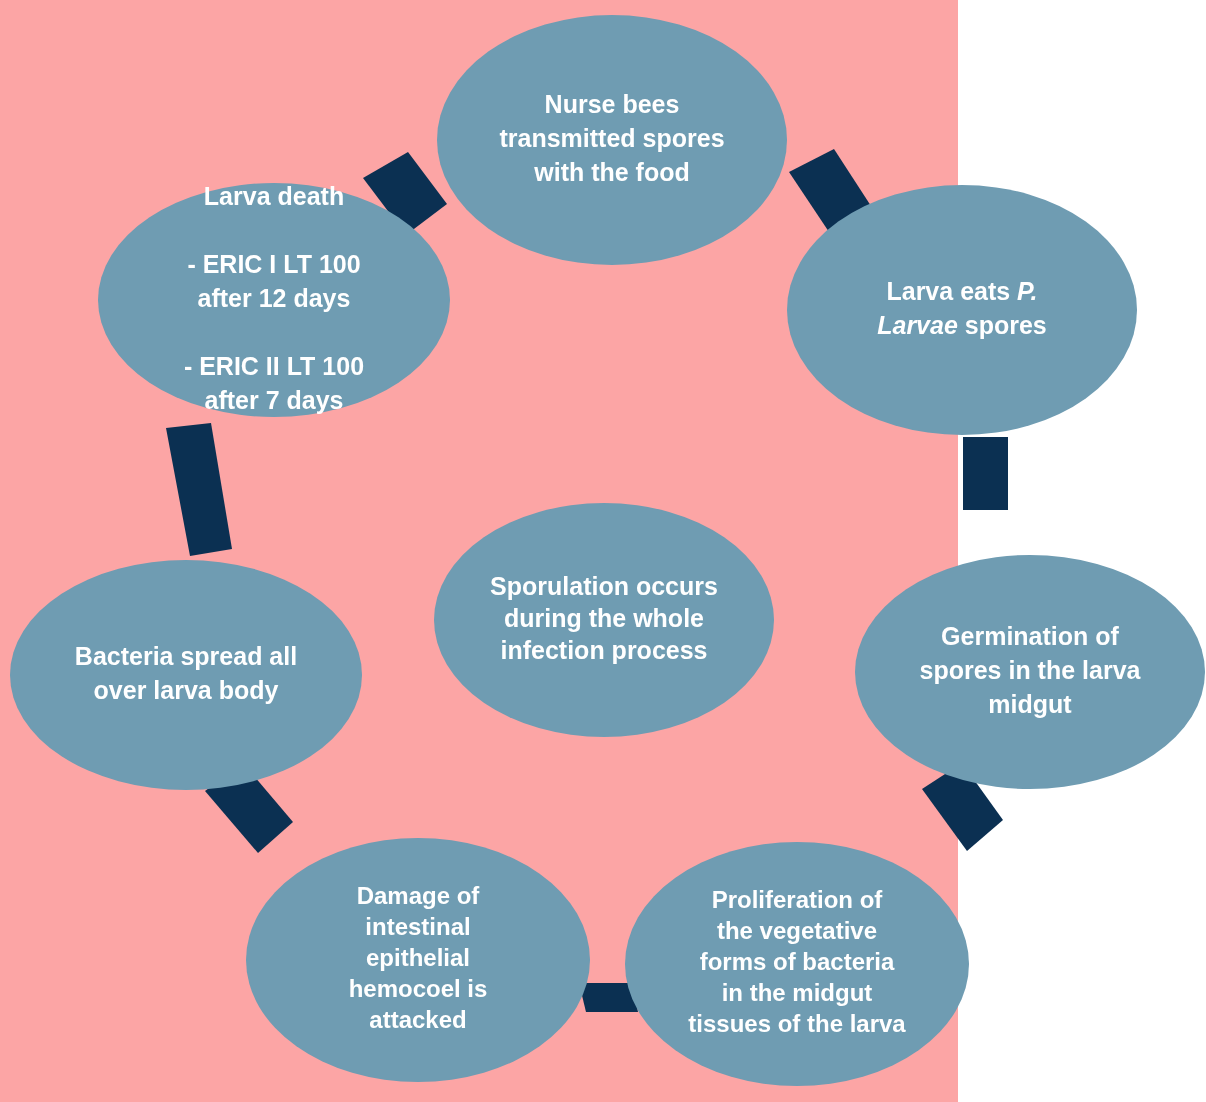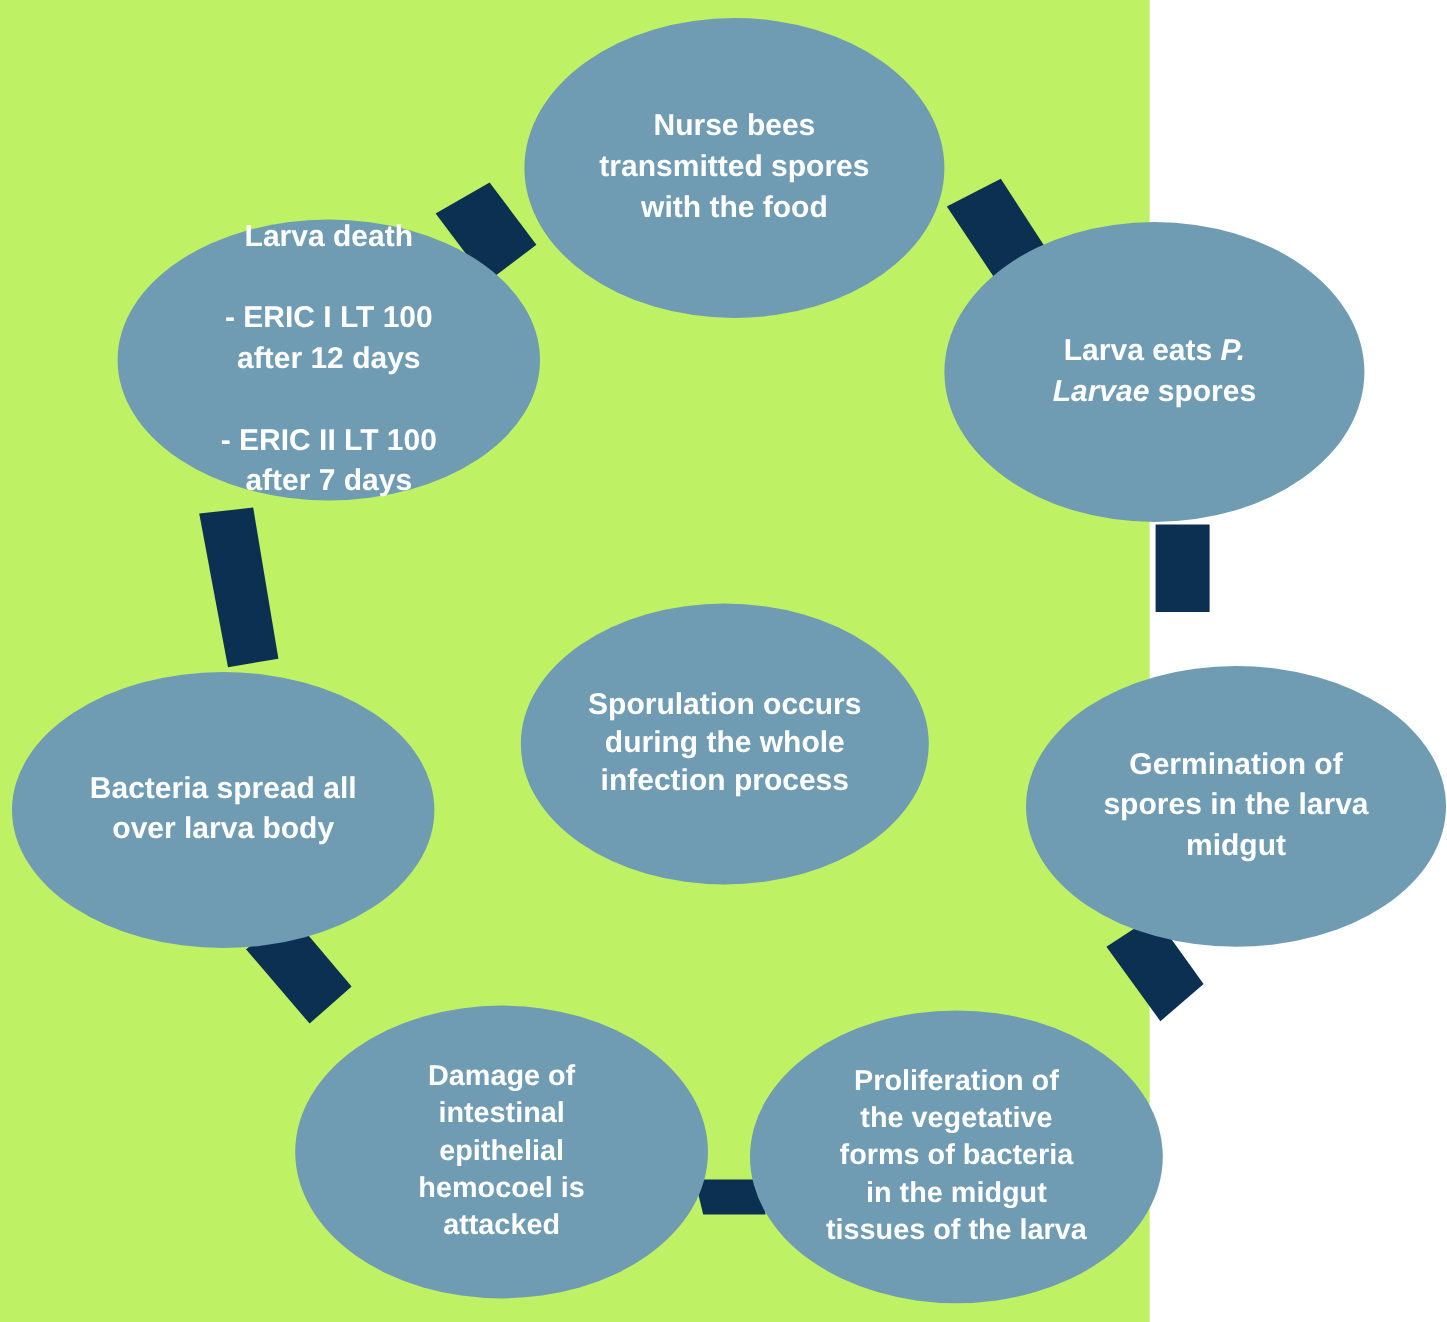--- a/index.html
+++ b/index.html
@@ -10,21 +10,21 @@
   body {
     width: 1206px;
     height: 1102px;
     font-family: "Liberation Sans", sans-serif;
     overflow: hidden;
   }
   #diagram-root {
     position: relative;
     width: 958px;
     height: 1102px;
-    background: #bef264;
+    background: #fca5a5;
   }
   svg.cycle-canvas {
     display: block;
     width: 1206px;
     height: 1102px;
   }
   .node-text {
     fill: #ffffff;
     font-family: "Liberation Sans", sans-serif;
     font-weight: bold;

